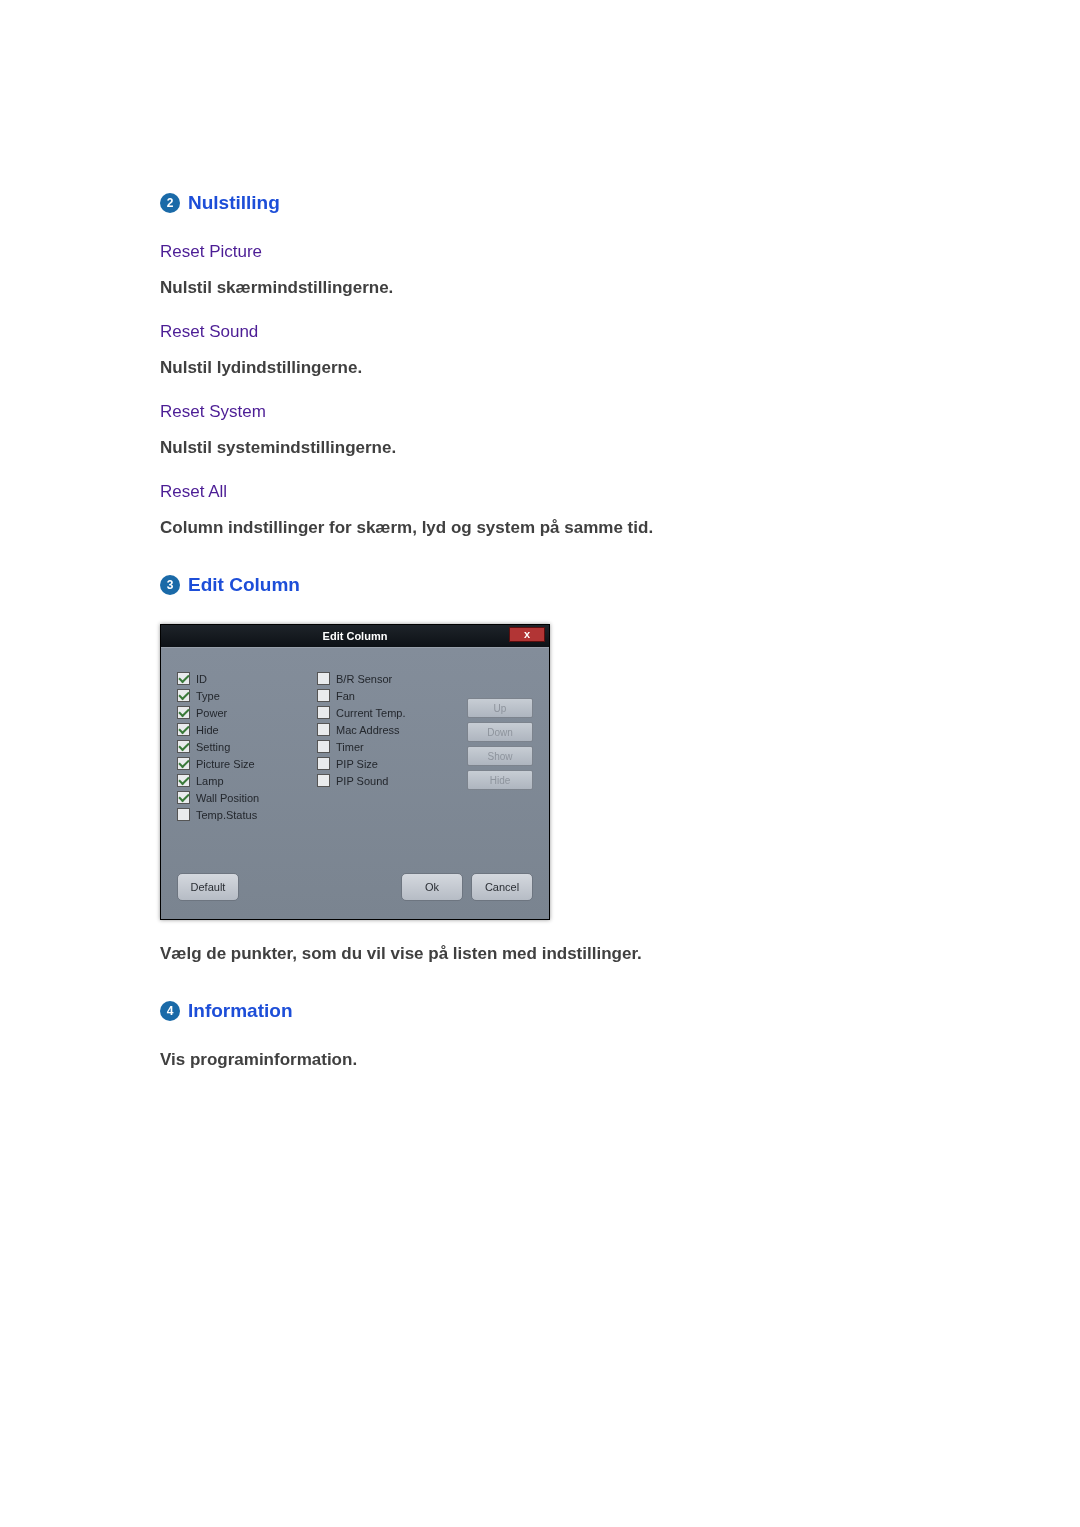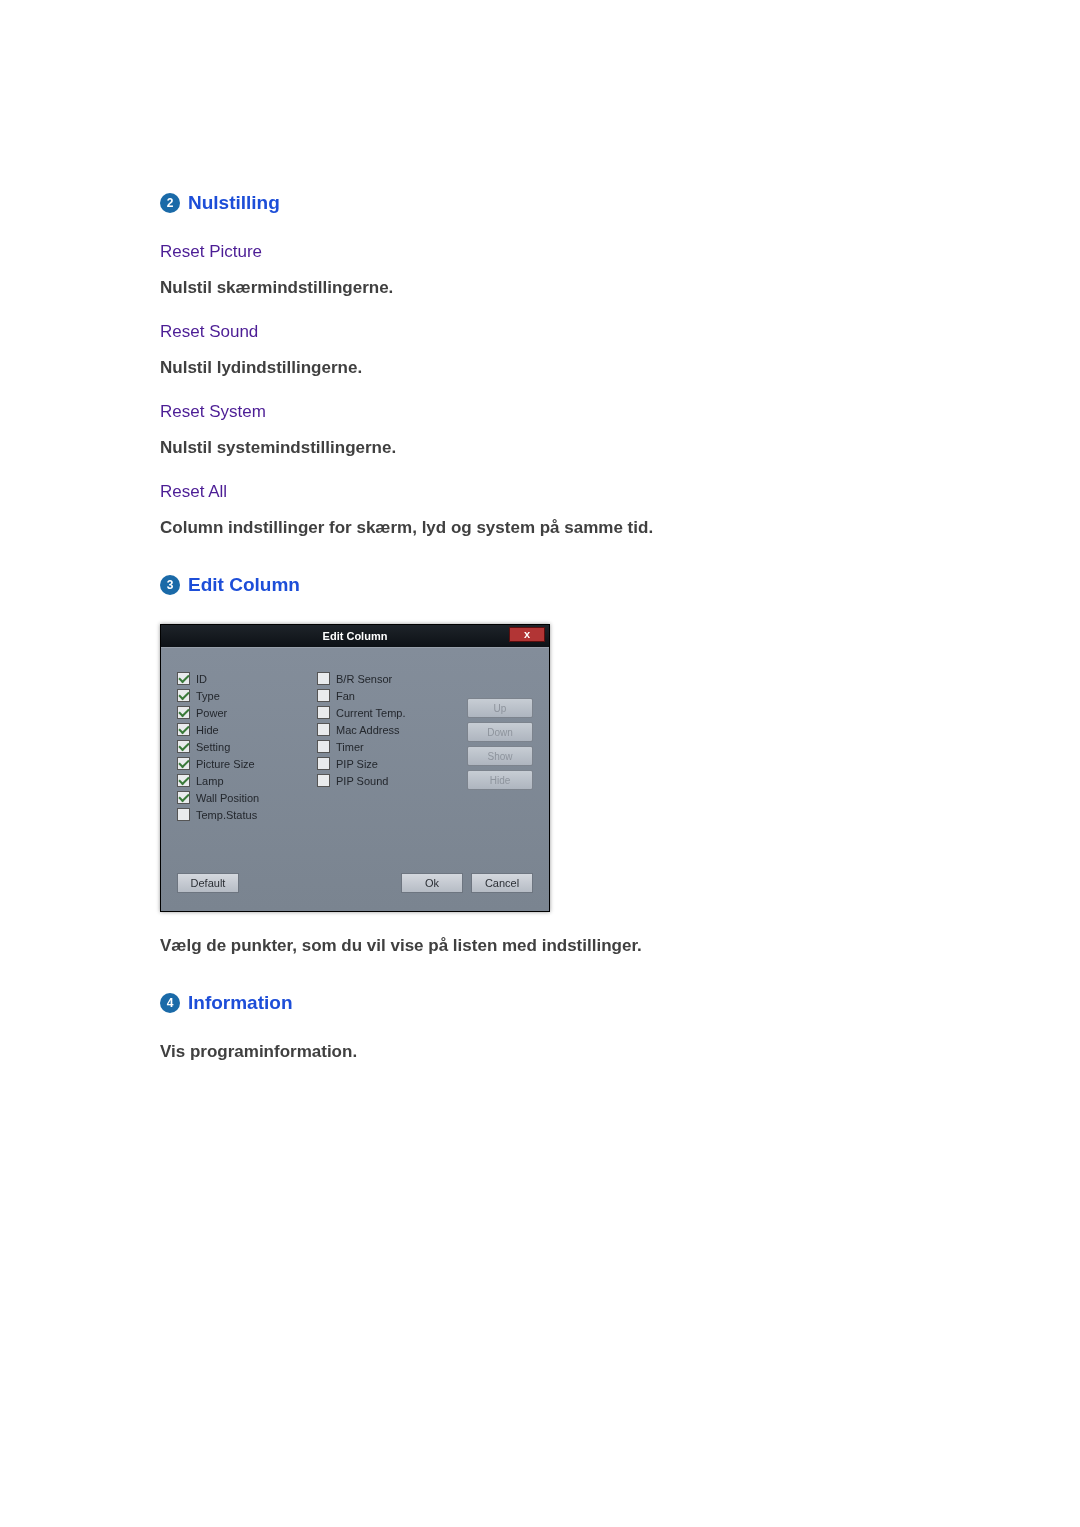--- a/index.html
+++ b/index.html
@@ -154,24 +154,24 @@
     align-items: center;
     justify-content: center;
   }
   .dialog-footer {
     display: flex;
     gap: 8px;
     margin-top: 52px;
   }
   .foot-btn {
     width: 62px;
-    height: 20px;
+    height: 28px;
     background: linear-gradient(#d4d8de, #b6bcc5);
     border: 1px solid #6d7580;
-    border-radius: 0;
+    border-radius: 5px;
     font-size: 11px;
     color: #2b2f35;
     display: flex;
     align-items: center;
     justify-content: center;
   }
   .foot-spacer { flex: 1; }
 </style>
 </head>
 <body>

